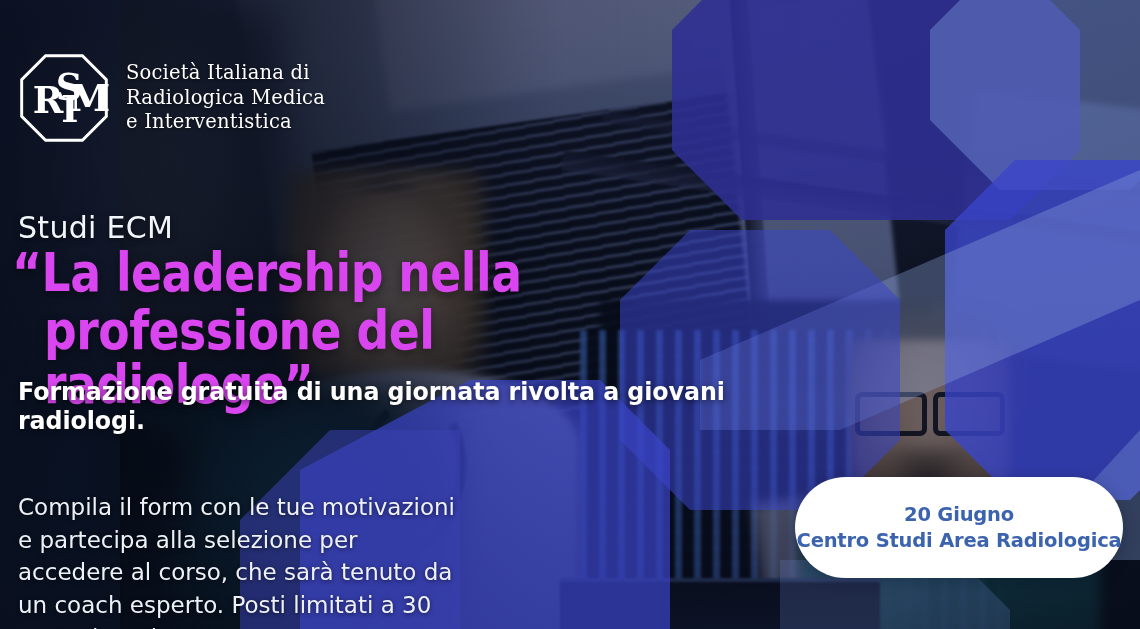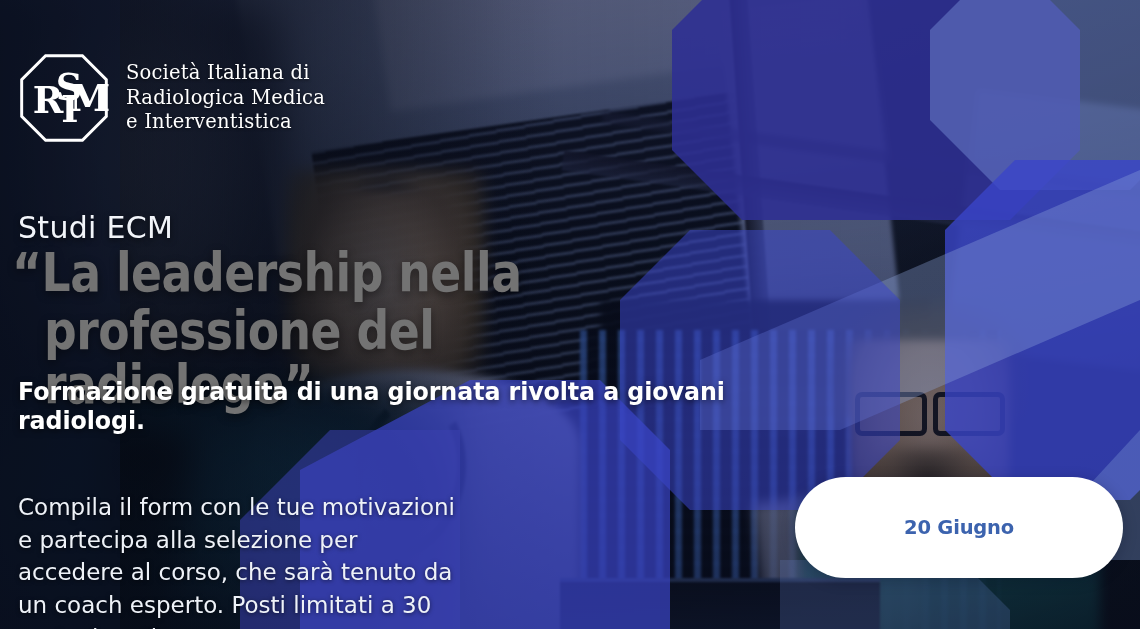--- a/index.html
+++ b/index.html
@@ -226,21 +226,21 @@
 
   .kicker{
     position:absolute;left:18px;top:210px;
     color:#f2f5fa;font-size:30px;font-weight:400;
     letter-spacing:.3px;
     text-shadow:0 2px 6px rgba(0,0,0,.6);
   }
 
   .title{
     position:absolute;left:12px;top:246px;width:740px;
-    color:#737373;
+    color:#d946ef;
     font-family:"DejaVu Sans Condensed","Liberation Sans Narrow","Liberation Sans",sans-serif;
     font-weight:bold;
     font-size:54px;line-height:1.0;
     letter-spacing:-.5px;
     text-shadow:0 3px 10px rgba(0,0,0,.45);
   }
   .title .l1{display:block;transform:scaleX(.94);transform-origin:left center;}
   .title .l2{display:block;padding-left:34px;transform:scaleX(.94);transform-origin:left center;margin-top:4px;}
 
   .subtitle{
@@ -364,16 +364,17 @@
       <span class="l1">“La leadership nella</span>
       <span class="l2">professione del radiologo”</span>
     </div>
 
     <div class="subtitle">Formazione gratuita di una giornata rivolta a giovani radiologi.</div>
 
     <div class="body-copy">Compila il form con le tue motivazioni e partecipa alla selezione per accedere al corso, che sarà tenuto da un coach esperto. Posti limitati a 30 partecipanti.</div>
 
     <div class="info-pill">
       <span class="line l1">20 Giugno</span>
+      <span class="line">Centro Studi Area Radiologica</span>
     </div>
 
   </div>
 </div>
 
 </body></html>

